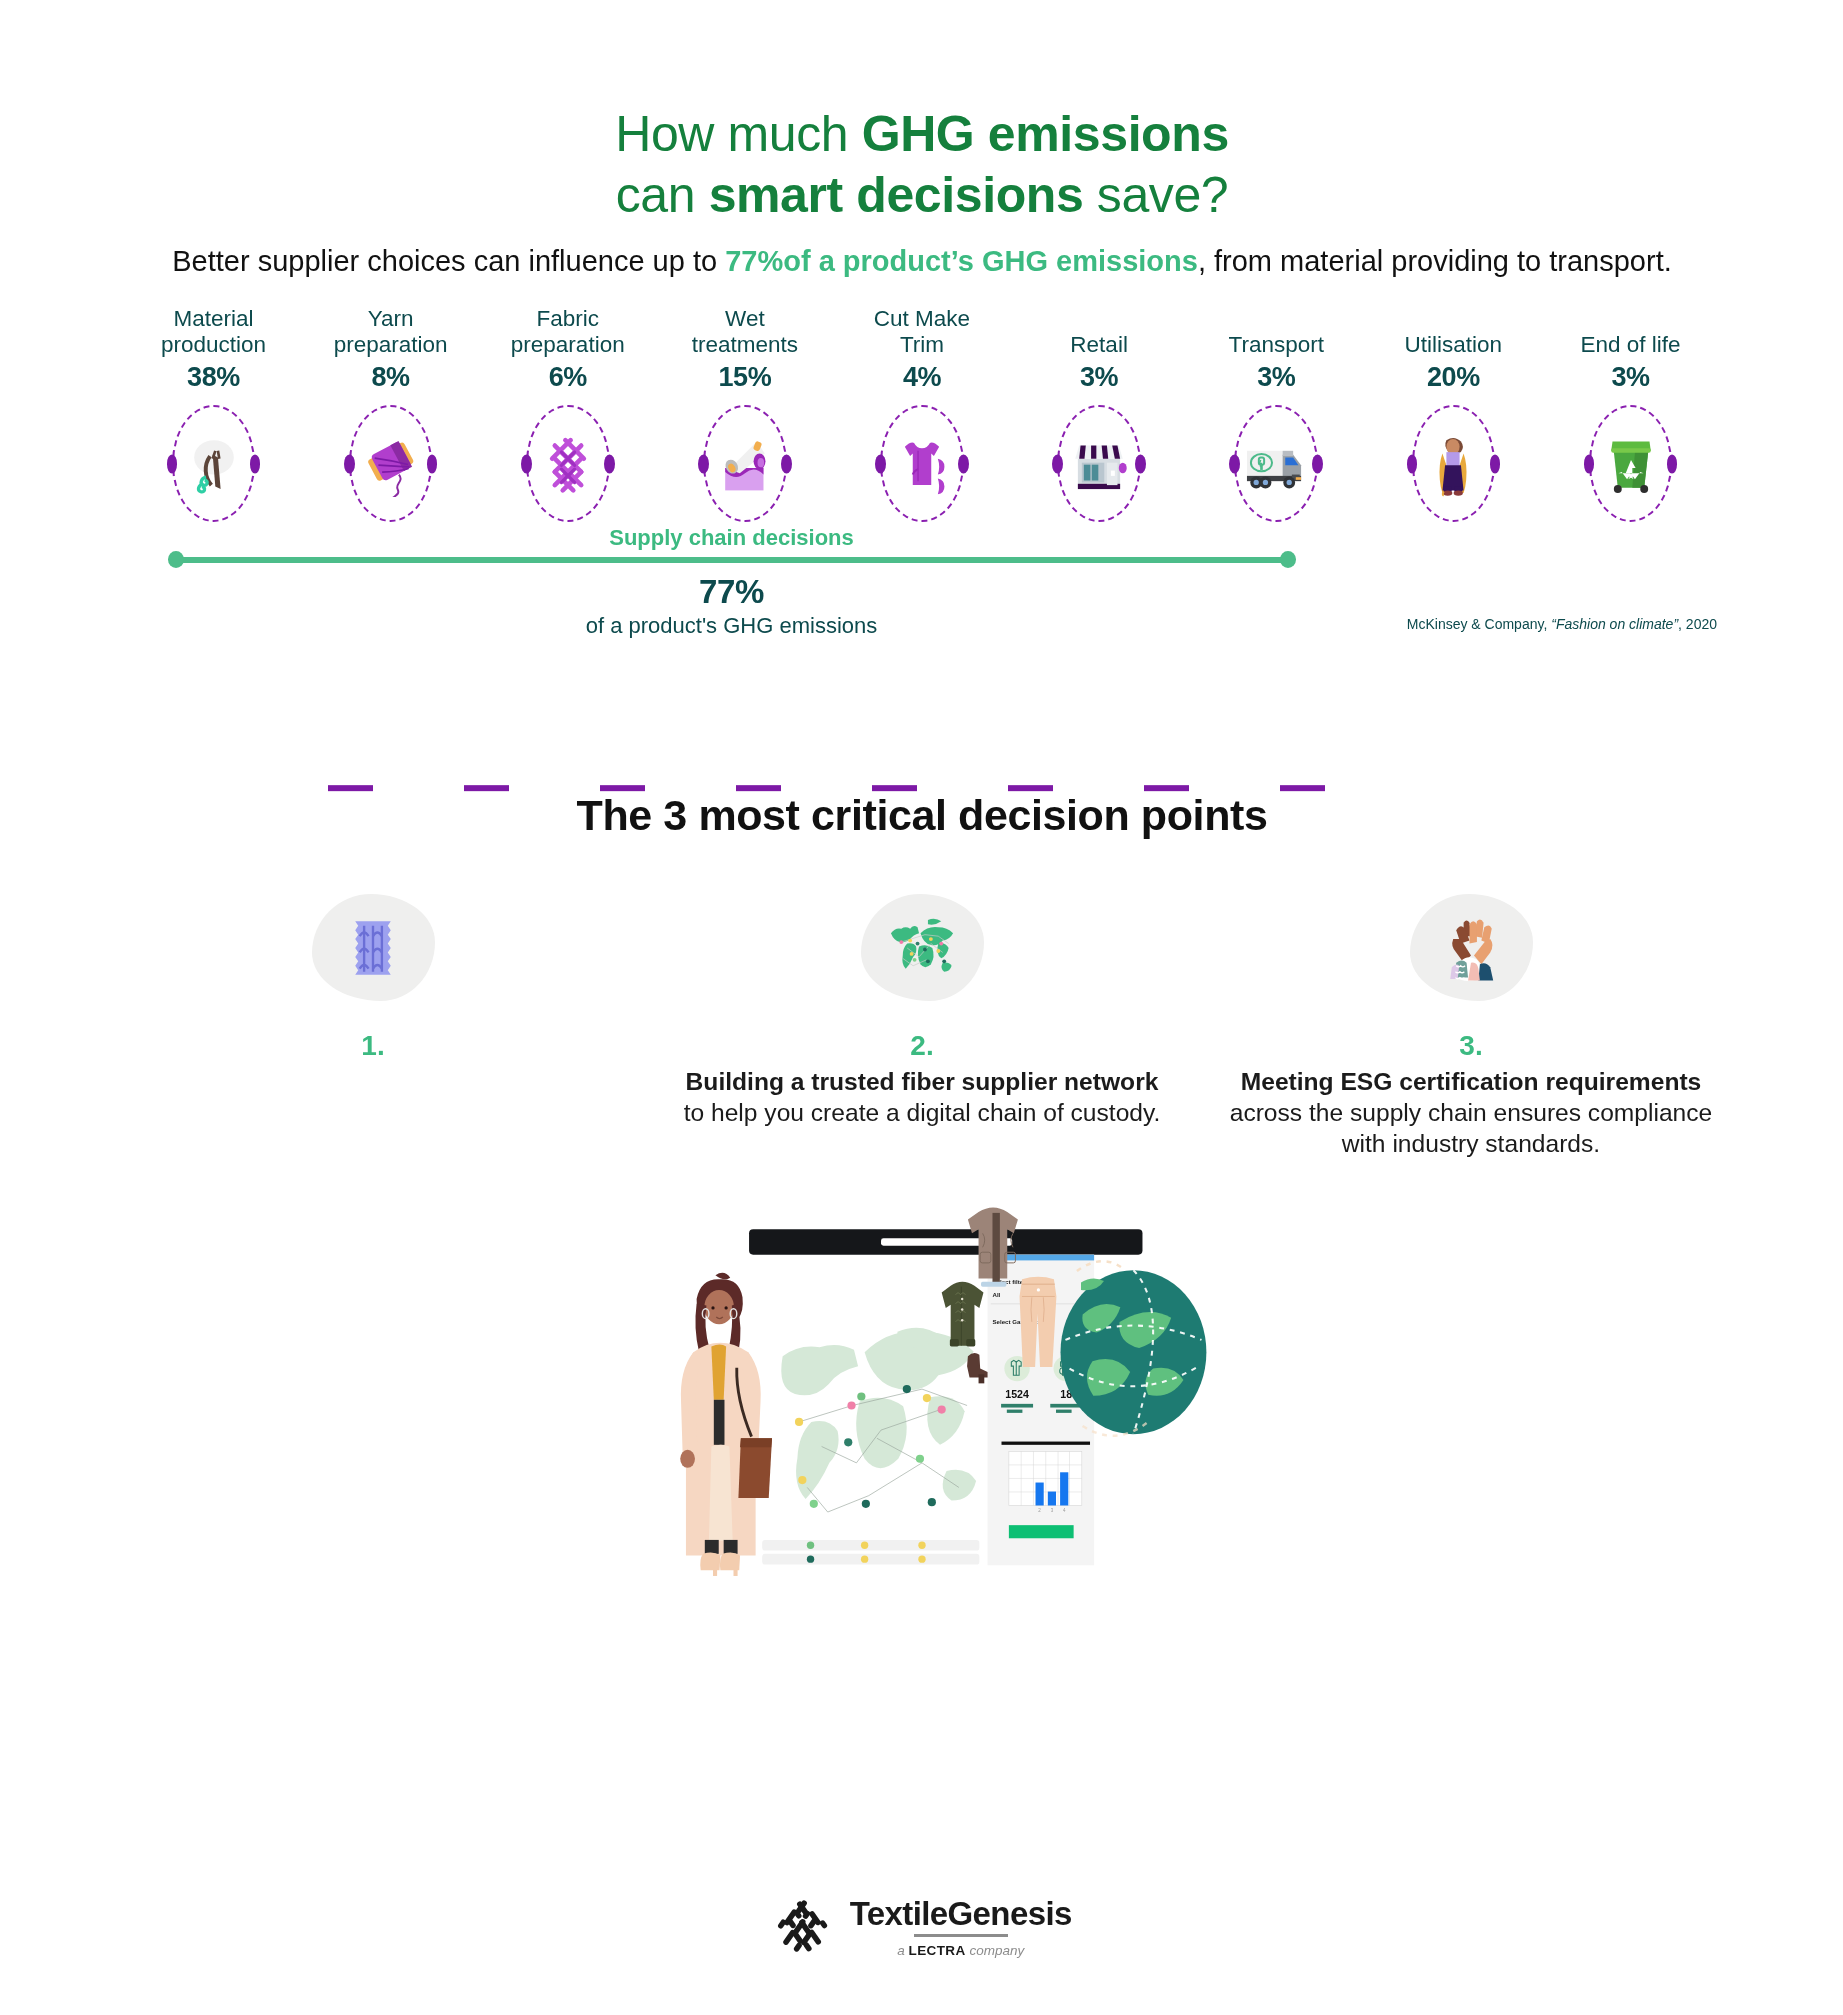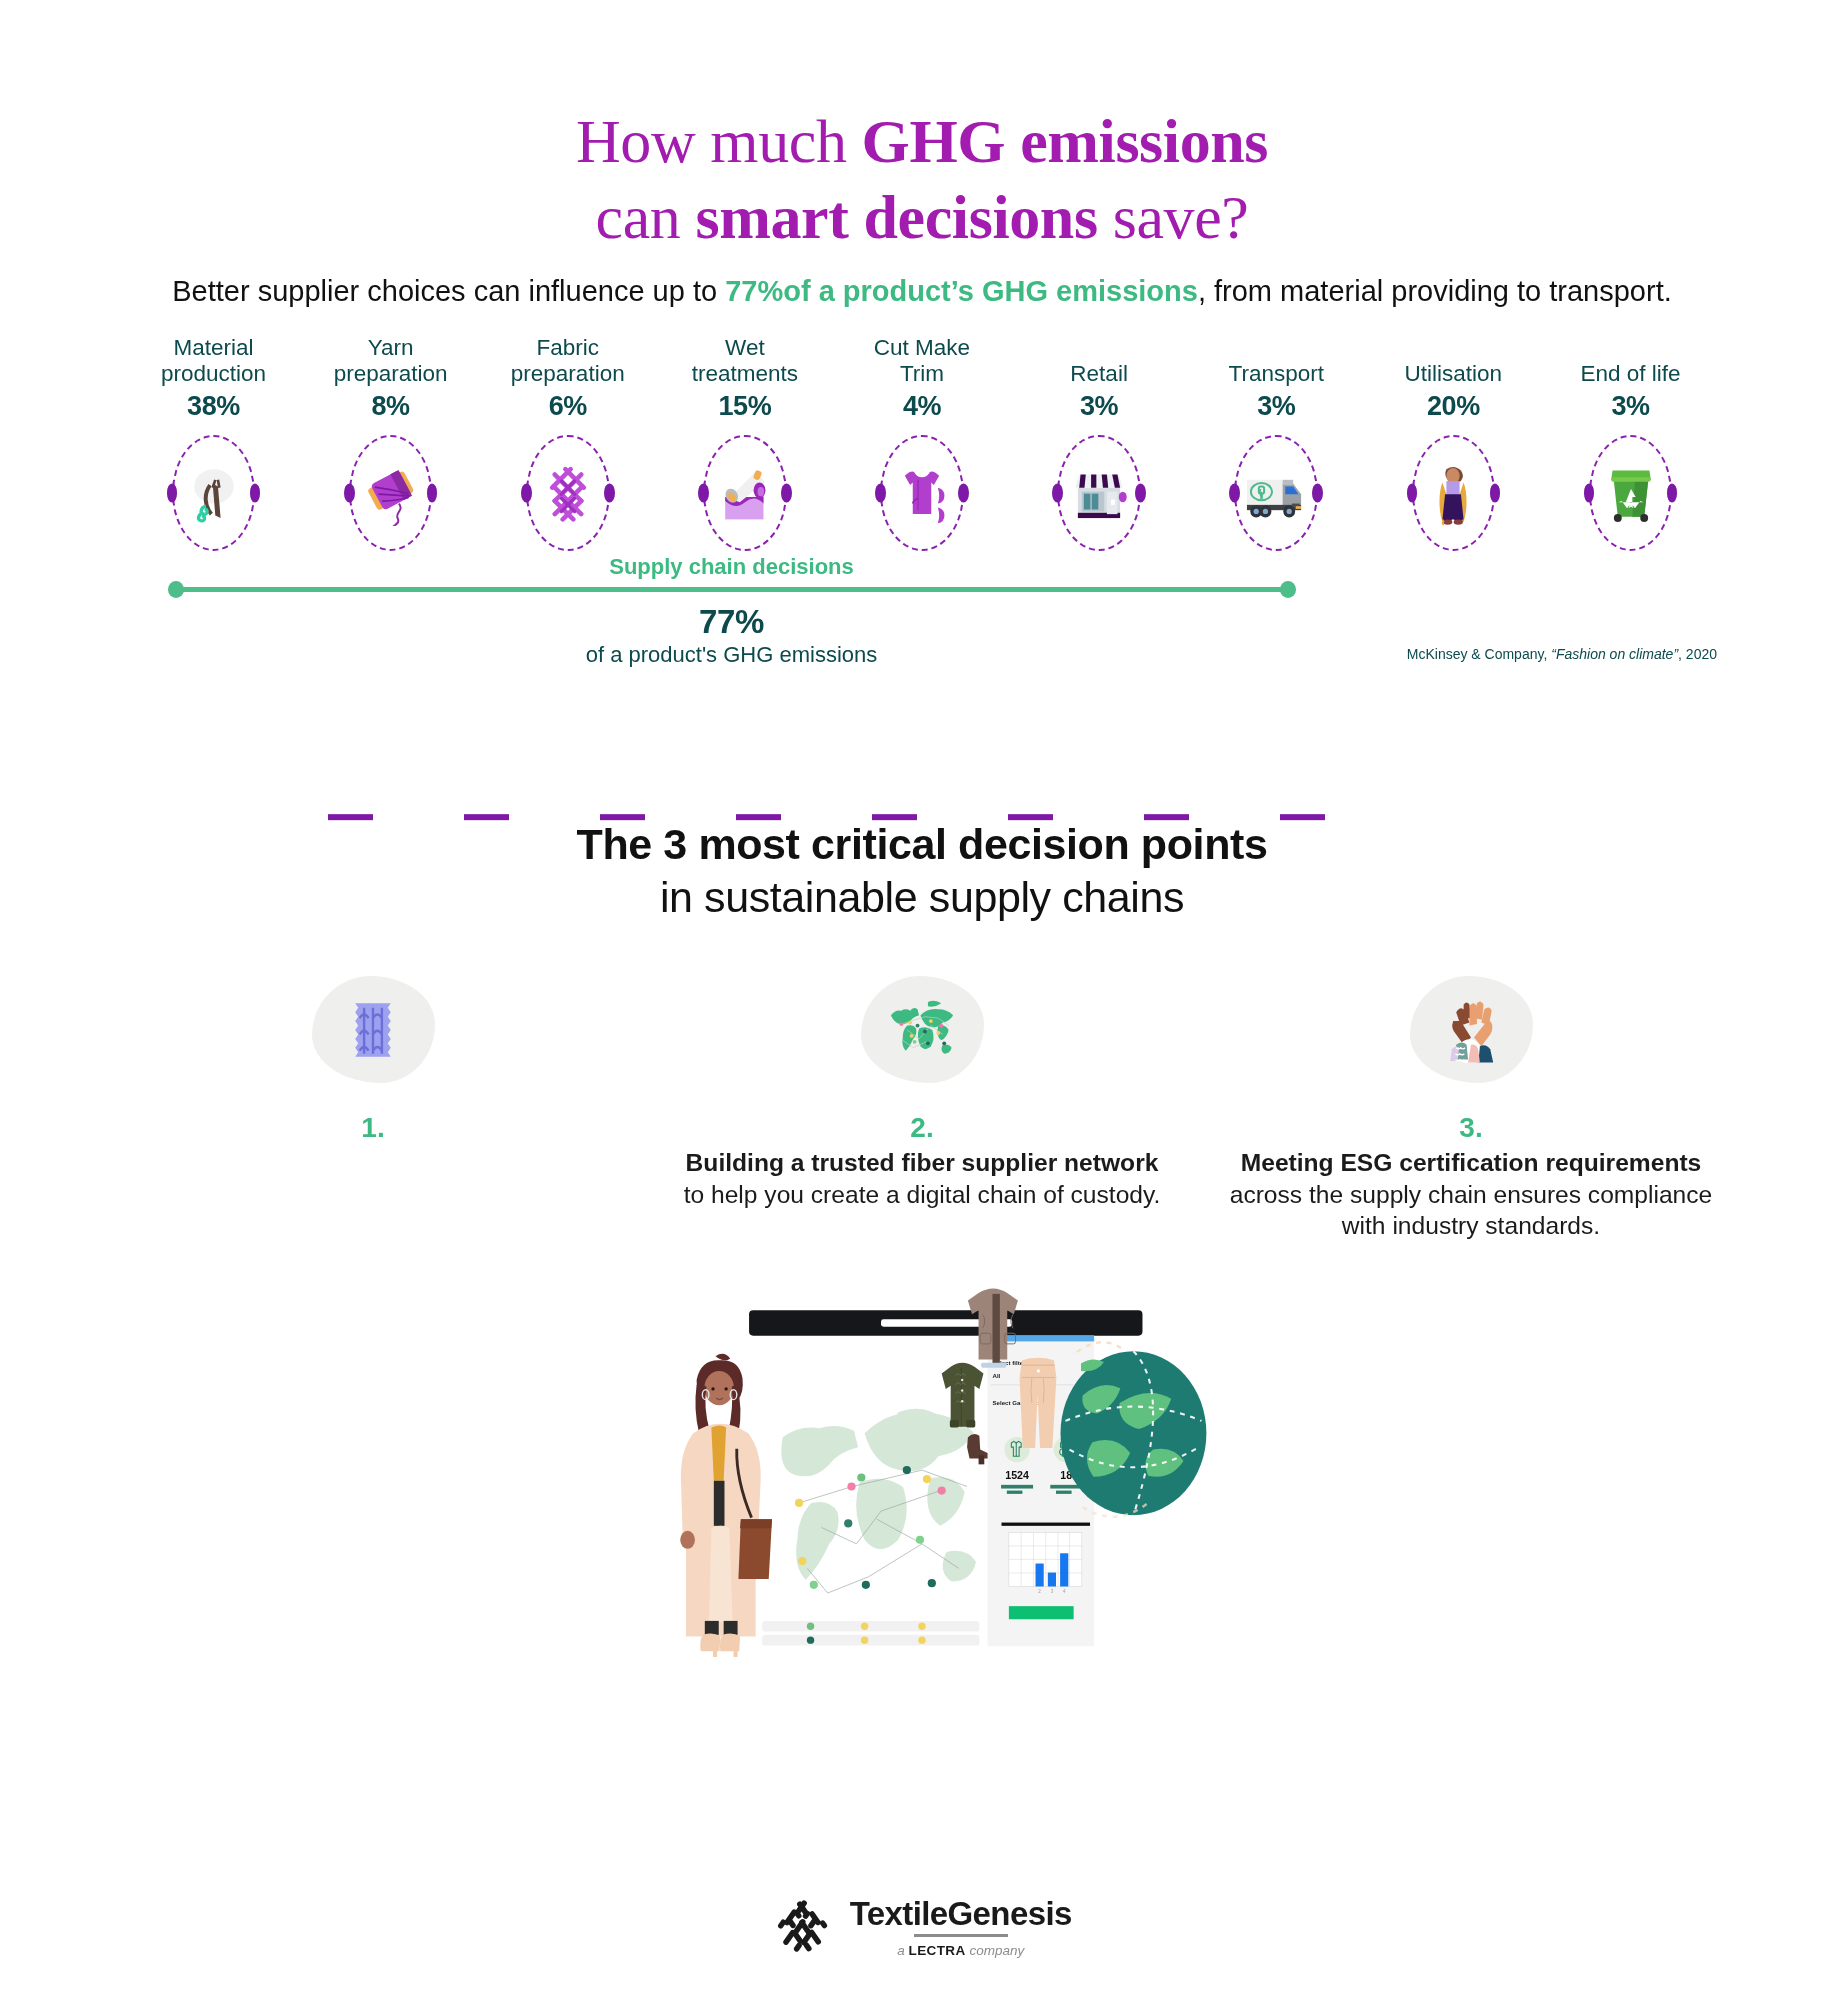--- a/index.html
+++ b/index.html
@@ -10,26 +10,25 @@
     height: 2015px;
     font-family: "Liberation Sans", sans-serif;
     color: #111111;
     position: relative;
     overflow: hidden;
   }
 
   
   .hero { padding-top: 104px; text-align: center; }
   .hero h1 {
-    font-size: 62px;
+    font-size: 50px;
     line-height: 1.22;
     font-weight: 400;
     letter-spacing: -0.4px;
-    color: #a21caf;
-    font-family: Liberation Serif, serif;
+    color: #15803d;
   }
   .hero h1 b { font-weight: 700; }
   .hero .sub {
     margin-top: 16.4px;
     font-size: 29px;
     line-height: 1.33;
     font-weight: 400;
     color: #111111;
   }
   .hero .sub b { font-weight: 700; color: #3cba81; }
@@ -470,21 +469,20 @@
       <div class="big">77%</div>
       <div class="small">of a product's GHG emissions</div>
     </div>
     <div class="source"><span>McKinsey &amp; Company, </span><i>“Fashion on climate”</i><span>, 2020</span></div>
   </div>
 </div>
 
 <div class="sec2">
   <h2>
     <span>The 3 most critical decision points</span><br>
-    <span class="thin">in sustainable supply chains</span>
   </h2>
 
   <div class="cards">
 
     <div class="card">
       <div class="blob">
         <svg viewBox="0 0 100 100">
           <path d="M26 14 l4 6 l-4 6 l4 6 l-4 6 l4 6 l-4 6 l4 6 l-4 6 l4 6 l-4 6 l4 6 l-4 6
                    l48 0 l-4 -6 l4 -6 l-4 -6 l4 -6 l-4 -6 l4 -6 l-4 -6 l4 -6 l-4 -6 l4 -6 l-4 -6 l4 -6 z" fill="#9da1ef"></path>
           <g stroke="#6b6fd6" stroke-width="3.2" fill="none">

